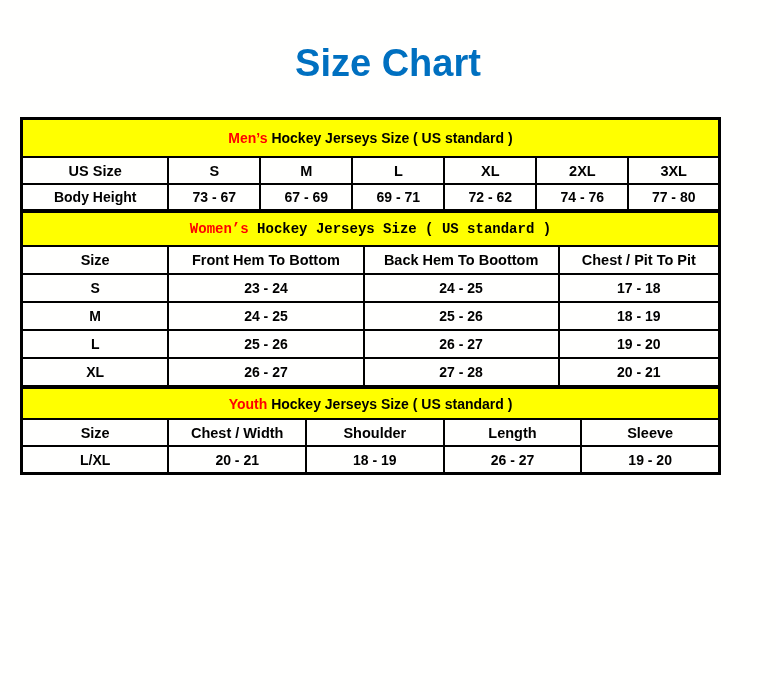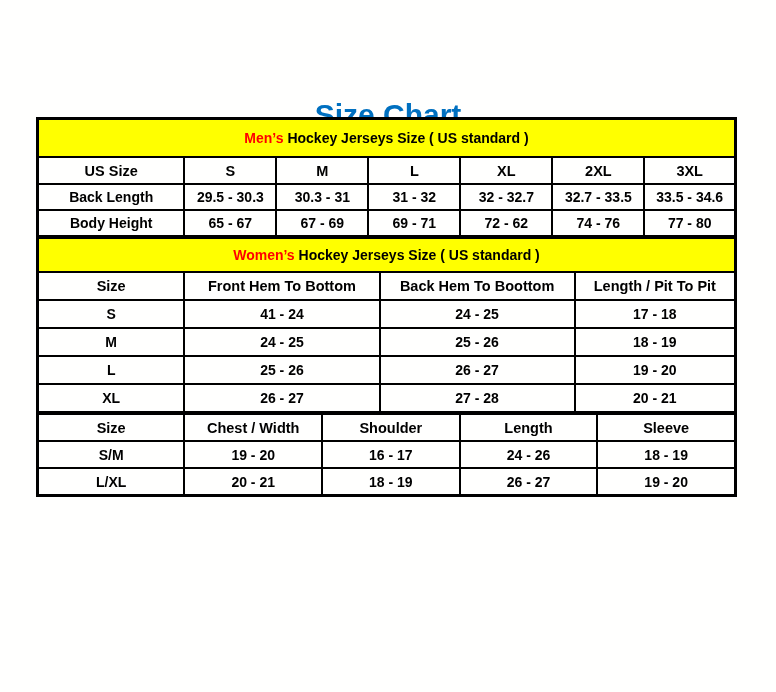--- a/index.html
+++ b/index.html
@@ -15,31 +15,31 @@
     color: #000000;
   }
   .page {
     position: relative;
     width: 776px;
     height: 692px;
     background: #fffffe;
   }
   .page-title {
     margin: 0;
-    padding-top: 98px;
+    padding-top: 42px;
     width: 776px;
     text-align: center;
-    font-size: 30px;
+    font-size: 38px;
     font-weight: bold;
     color: #0070C0;
     letter-spacing: 0px;
   }
   .tables-wrap {
     position: absolute;
-    left: 36px;
+    left: 20px;
     top: 117px;
     width: 699px;
     border: 1px solid #000;
   }
   table.tbl {
     width: 100%;
     border-collapse: collapse;
     table-layout: fixed;
   }
   table.tbl td {
@@ -57,21 +57,21 @@
     font-size: 16px;
     height: 36px;
   }
   td.section .hl { color: #FF0000; }
   tr.colhead td { height: 25px; font-size: 14.5px; }
   tr.datarow td { height: 24px; }
   .womens tr.datarow td,
   .womens tr.colhead td { height: 26px; }
   .youth tr.datarow td,
   .youth tr.colhead td { height: 25px; }
-  .womens td.section { height: 32px; }
+  .womens td.section { height: 32px; font-family: Liberation Mono, monospace; }
   .youth td.section { height: 29px; }
   .misspell {
     text-decoration-style: wavy;
     text-decoration-color: #FF0000;
     text-decoration-thickness: 1px;
     text-underline-offset: 3px;
   }
 </style>
 </head>
 <body>
@@ -99,31 +99,22 @@
         <tr class="colhead">
           <td>US Size</td>
           <td>S</td>
           <td>M</td>
           <td>L</td>
           <td>XL</td>
           <td>2XL</td>
           <td>3XL</td>
         </tr>
         <tr class="datarow">
-          <td>Back Length</td>
-          <td>29.5 - 30.3</td>
-          <td>30.3 - 31</td>
-          <td>31 - 32</td>
-          <td>32 - 32.7</td>
-          <td>32.7 - 33.5</td>
-          <td>33.5 - 34.6</td>
-        </tr>
-        <tr class="datarow">
           <td>Body Height</td>
-          <td>65 - 67</td>
+          <td>73 - 67</td>
           <td>67 - 69</td>
           <td>69 - 71</td>
           <td>72 - 62</td>
           <td>74 - 76</td>
           <td>77 - 80</td>
         </tr>
       </tbody>
     </table>
 
     <table class="tbl womens">
@@ -134,25 +125,25 @@
           <col style="width:23%">
       </colgroup>
       <tbody>
         <tr>
           <td class="section" colspan="4"><span class="hl">Women’s</span><span> Hockey Jerseys Size ( US standard )</span></td>
         </tr>
         <tr class="colhead">
           <td>Size</td>
           <td>Front Hem To Bottom</td>
           <td><span>Back Hem To </span><span class="misspell">Boottom</span></td>
-          <td>Length / Pit To Pit</td>
+          <td>Chest / Pit To Pit</td>
         </tr>
         <tr class="datarow">
           <td>S</td>
-          <td>41 - 24</td>
+          <td>23 - 24</td>
           <td>24 - 25</td>
           <td>17 - 18</td>
         </tr>
         <tr class="datarow">
           <td>M</td>
           <td>24 - 25</td>
           <td>25 - 26</td>
           <td>18 - 19</td>
         </tr>
         <tr class="datarow">
@@ -172,33 +163,29 @@
 
     <table class="tbl youth">
       <colgroup>
         <col style="width:21%">
           <col style="width:19.75%">
           <col style="width:19.75%">
           <col style="width:19.75%">
           <col style="width:19.75%">
       </colgroup>
       <tbody>
+        <tr>
+          <td class="section" colspan="5"><span class="hl">Youth</span><span> Hockey Jerseys Size ( US standard )</span></td>
+        </tr>
         <tr class="colhead">
           <td>Size</td>
           <td>Chest / Width</td>
           <td>Shoulder</td>
           <td>Length</td>
           <td>Sleeve</td>
-        </tr>
-        <tr class="datarow">
-          <td>S/M</td>
-          <td>19 - 20</td>
-          <td>16 - 17</td>
-          <td>24 - 26</td>
-          <td>18 - 19</td>
         </tr>
         <tr class="datarow">
           <td>L/XL</td>
           <td>20 - 21</td>
           <td>18 - 19</td>
           <td>26 - 27</td>
           <td>19 - 20</td>
         </tr>
       </tbody>
     </table>

